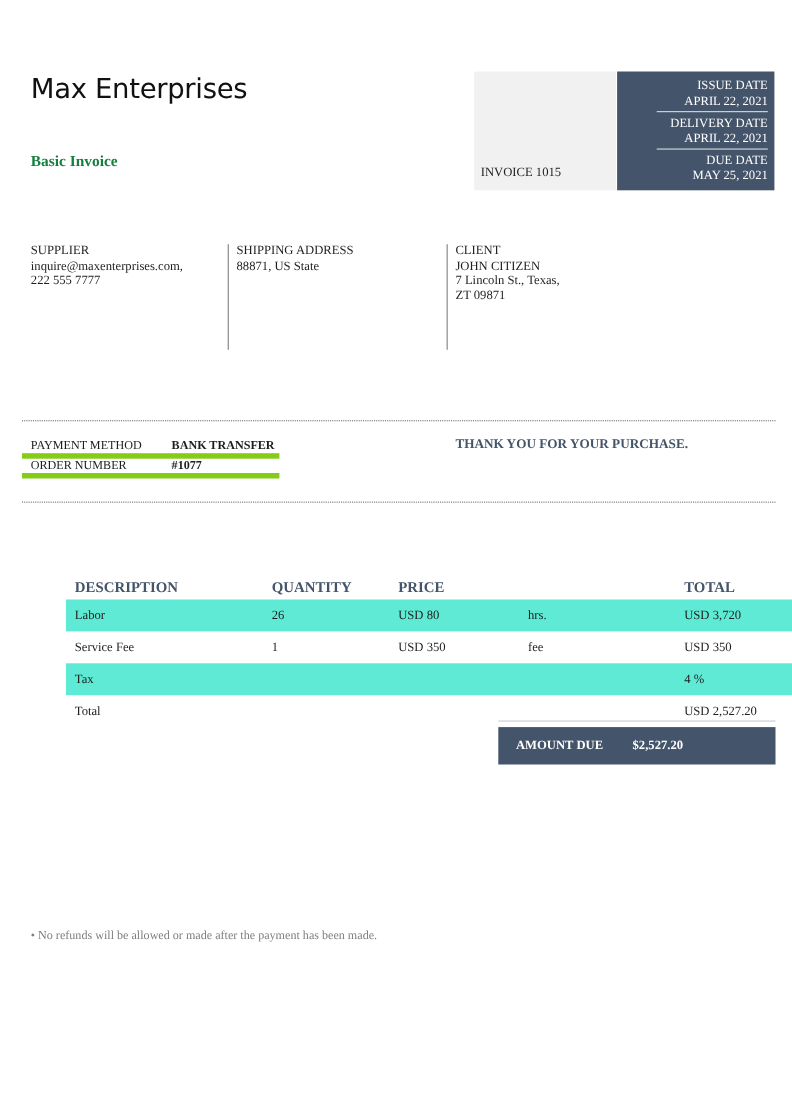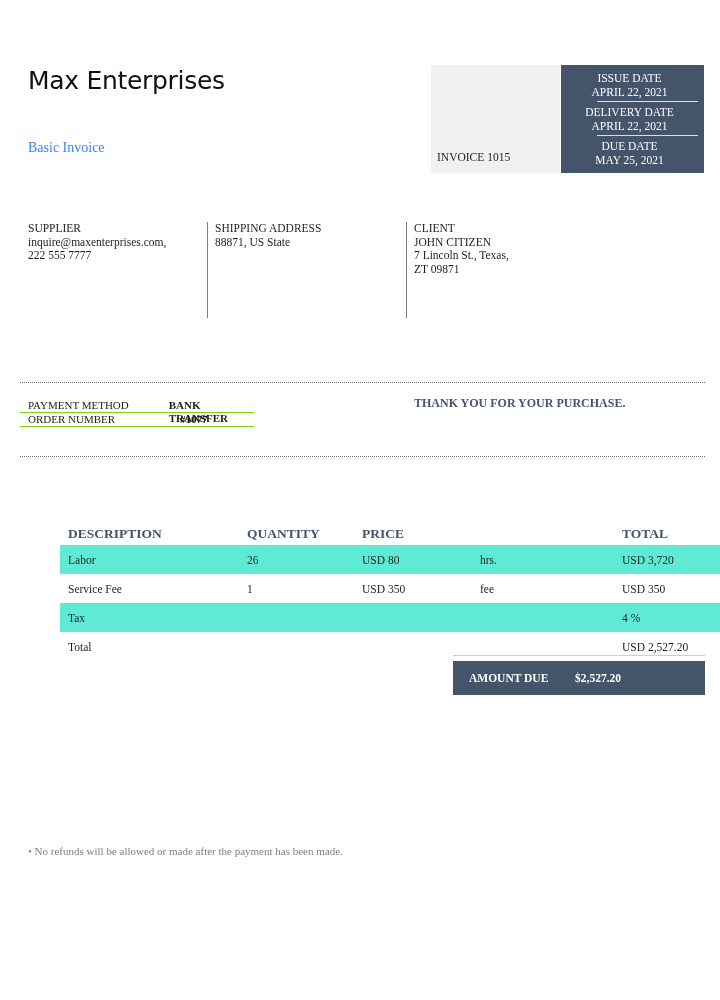--- a/index.html
+++ b/index.html
@@ -2,37 +2,37 @@
 <html><head>
 <meta charset="utf-8">
 <style>
   html, body { margin:0; padding:0; background:#ffffff; }
   body { width:720px; height:1000px; position:relative; overflow:hidden;
          font-family:"Liberation Serif", "DejaVu Serif", serif; color:#1e1e1e; }
   .abs { position:absolute; }
 
   .company { left:28px; top:66px; font-family:"DejaVu Sans", "Liberation Sans", sans-serif;
              font-size:25px; color:#111; letter-spacing:-0.3px; }
-  .subtitle { left:28px; top:140px; font-size:14px; font-weight:normal; color:#3b82f6; }
+  .subtitle { left:28px; top:140px; font-size:14px; font-weight:bold; color:#15803d; }
 
   .inv-box { left:431px; top:65px; width:129px; height:108px; background:#f1f1f1; }
   .inv-num { position:absolute; left:6px; bottom:10px; font-size:11.5px; color:#1e1e1e; }
 
   .dates { left:561px; top:65px; width:143px; height:108px; background:#44546a; color:#fff;
-           font-size:11.5px; text-align:center; box-sizing:border-box; padding:6px 6px 0 0; }
+           font-size:11.5px; text-align:right; box-sizing:border-box; padding:6px 6px 0 0; }
   .date-block { line-height:14px; }
   .date-sep { height:0; border-top:1px solid #d8dce4; margin:2px 0 3px 36px; }
 
   .info-col { top:222px; font-size:11.5px; line-height:13.5px; color:#1e1e1e; }
   .vline { width:1px; background:#7f7f7f; top:222px; height:96px; }
 
   .dotline { left:20px; width:685px; height:0; border-top:1px dotted #6e6e6e; }
 
   .pay-table { left:20px; top:399px; width:234px; font-size:11px; }
-  .pay-row { display:flex; height:13px; line-height:13px; border-bottom:1px solid #84cc16; padding-left:8px;gap:24px; }
+  .pay-row { display:flex; height:13px; line-height:13px; border-bottom:5px solid #84cc16; padding-left:8px; }
   .pay-row .k { width:128px; }
   .pay-row .v { font-weight:bold; }
 
   .thanks { left:414px; top:394px; font-size:12px; font-weight:bold; color:#44546a; line-height:18px; width:260px; }
 
   .items { left:12px; top:523px; width:685px;margin-left:48px; }
   .items-head { display:flex; height:22px; align-items:center; font-size:13.5px; font-weight:bold; color:#44546a; }
   .irow { display:flex; height:29px; align-items:center; font-size:11.5px; }
   .irow.shade { background:#5eead4; }
   .c1 { width:187px; padding-left:8px; box-sizing:border-box; }

